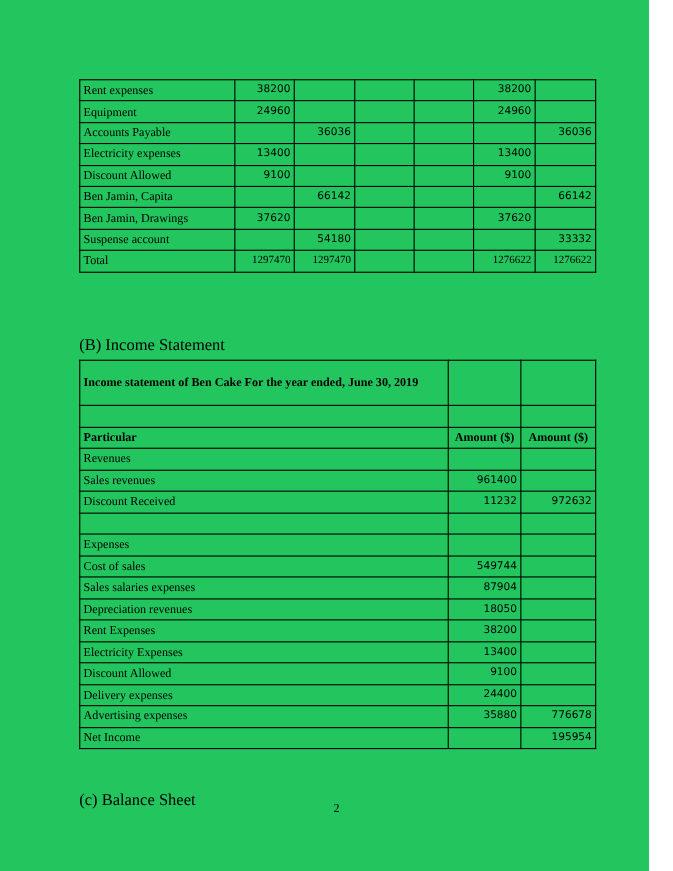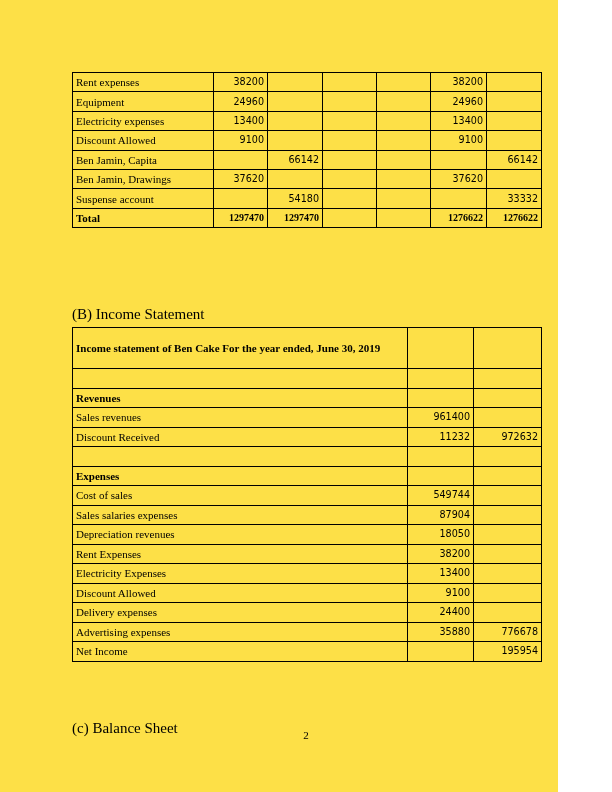--- a/index.html
+++ b/index.html
@@ -1,31 +1,31 @@
 <!DOCTYPE html>
 <html><head>
 <meta charset="utf-8">
 <style>
   html, body { margin: 0; padding: 0; background: #ffffff; }
   body { width: 612px; height: 792px; position: relative; overflow: hidden;
          font-family: "Liberation Serif", serif; color: #000; }
-  .page { position: absolute; left: 0; top: 0; width: 558px; height: 792px; background: #fde047; }
+  .page { position: absolute; left: 0; top: 0; width: 558px; height: 792px; background: #22c55e; padding-left: 32px; }
   table { border-collapse: collapse; position: absolute; table-layout: fixed; }
   td { border: 1px solid #000; font-size: 11px; padding: 0 3px; height: 18.5px;
        line-height: 12px; vertical-align: middle; white-space: nowrap; overflow: hidden; }
   td.num { text-align: right; font-family: "DejaVu Sans", sans-serif; font-size: 9.6px; }
-  tr.total td { font-weight: bold; }
+  tr.total td { font-weight: normal; }
   tr.total td.num { font-family: "Liberation Serif", serif; font-size: 10px; text-align: right; }
   #trial { left: 72px; top: 72px; width: 469px; }
   #trial td { height: 18.4px; }
   #income { left: 72px; top: 327px; width: 469px; }
   #income td.title { font-weight: bold; white-space: normal; line-height: 20px; padding-top: 0; padding-bottom: 0; height: 40px; }
   #income td.hdr { font-weight: bold; }
   #income td.hdr-amt { font-weight: bold; text-align: center; }
-  #income td.sec { font-weight: bold; }
+  #income td.sec { font-weight: normal; }
   .caption { position: absolute; left: 72px; font-size: 15px; }
   .pagenum { position: absolute; top: 729px; left: 0; width: 612px; text-align: center; font-size: 11px; }
 </style>
 </head>
 <body>
 
 <div class="page">
 
   <table id="trial">
     <colgroup>
@@ -50,20 +50,29 @@
         <tr>
           <td>Equipment</td>
           <td class="num">24960</td>
           <td class="num"></td>
           <td class="num"></td>
           <td class="num"></td>
           <td class="num">24960</td>
           <td class="num"></td>
         </tr>
         <tr>
+          <td>Accounts Payable</td>
+          <td class="num"></td>
+          <td class="num">36036</td>
+          <td class="num"></td>
+          <td class="num"></td>
+          <td class="num"></td>
+          <td class="num">36036</td>
+        </tr>
+        <tr>
           <td>Electricity expenses</td>
           <td class="num">13400</td>
           <td class="num"></td>
           <td class="num"></td>
           <td class="num"></td>
           <td class="num">13400</td>
           <td class="num"></td>
         </tr>
         <tr>
           <td>Discount Allowed</td>
@@ -126,20 +135,25 @@
         <td class="title">Income statement of Ben Cake  For the year ended, June 30, 2019</td>
         <td></td>
         <td></td>
       </tr>
       <tr>
         <td></td>
         <td></td>
         <td></td>
       </tr>
       <tr>
+        <td class="hdr">Particular</td>
+        <td class="hdr-amt">Amount ($)</td>
+        <td class="hdr-amt">Amount ($)</td>
+      </tr>
+      <tr>
         <td class="sec">Revenues</td>
         <td></td>
         <td></td>
       </tr>
     <tr>
           <td>Sales revenues</td>
           <td class="num">961400</td>
           <td class="num"></td>
         </tr>
         <tr>

